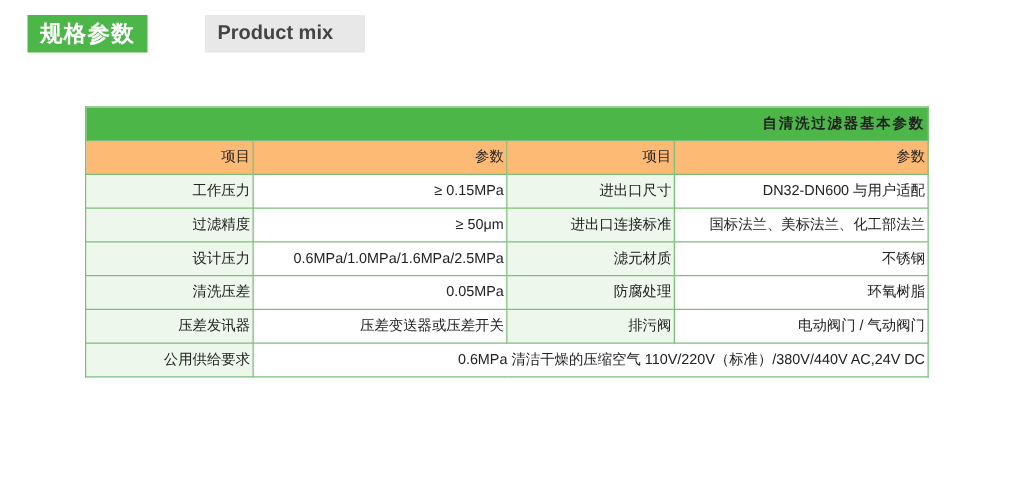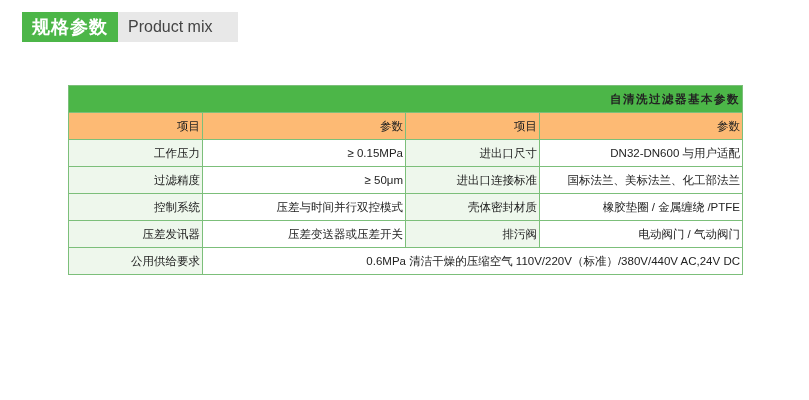--- a/index.html
+++ b/index.html
@@ -16,39 +16,40 @@
   }
 
   
   .banner {
     position: absolute;
     left: 22px;
     top: 12px;
     height: 30px;
     display: flex;
     align-items: stretch;
+    gap: 46px;
   }
   .banner-green {
     background: #4cb648;
     color: #ffffff;
     font-size: 18px;
     font-weight: bold;
     display: flex;
     align-items: center;
     padding: 0 10px 0 10px;
     letter-spacing: 1px;
   }
   .banner-gray {
     background: #e8e8e8;
     color: #444444;
     font-size: 16px;
     display: flex;
     align-items: center;
     padding: 0 26px 0 10px;
-    font-weight: normal;
+    font-weight: bold;
   }
 
   
   .table-wrap {
     position: absolute;
     left: 68px;
     top: 85px;
     width: 674px;
   }
   table.spec {
@@ -128,24 +129,30 @@
         <td class="lbl">进出口尺寸</td>
         <td class="val">DN32-DN600 与用户适配</td>
       </tr>
       <tr>
         <td class="lbl">过滤精度</td>
         <td class="val">≥ 50μm</td>
         <td class="lbl">进出口连接标准</td>
         <td class="val">国标法兰、美标法兰、化工部法兰</td>
       </tr>
       <tr>
-        <td class="lbl">控制系统</td>
-        <td class="val">压差与时间并行双控模式</td>
-        <td class="lbl">壳体密封材质</td>
-        <td class="val">橡胶垫圈 / 金属缠绕 /PTFE</td>
+        <td class="lbl">设计压力</td>
+        <td class="val">0.6MPa/1.0MPa/1.6MPa/2.5MPa</td>
+        <td class="lbl">滤元材质</td>
+        <td class="val">不锈钢</td>
+      </tr>
+      <tr>
+        <td class="lbl">清洗压差</td>
+        <td class="val">0.05MPa</td>
+        <td class="lbl">防腐处理</td>
+        <td class="val">环氧树脂</td>
       </tr>
       <tr>
         <td class="lbl">压差发讯器</td>
         <td class="val">压差变送器或压差开关</td>
         <td class="lbl">排污阀</td>
         <td class="val">电动阀门 / 气动阀门</td>
       </tr>
 
       <tr>
         <td class="lbl">公用供给要求</td>

